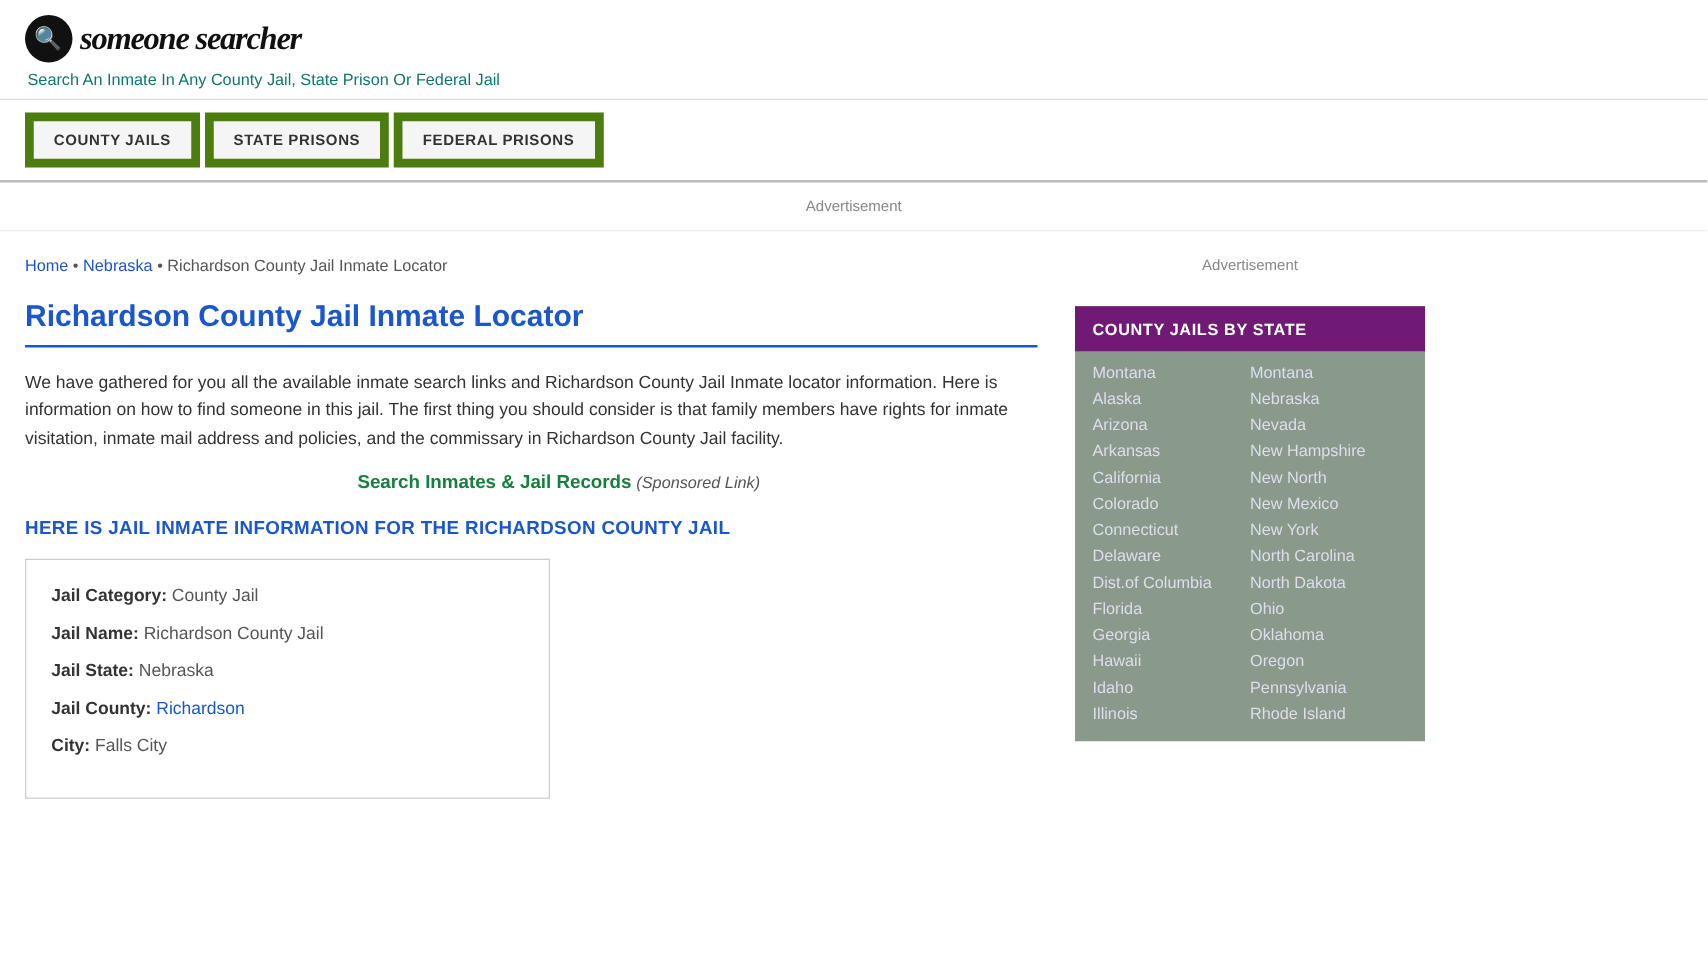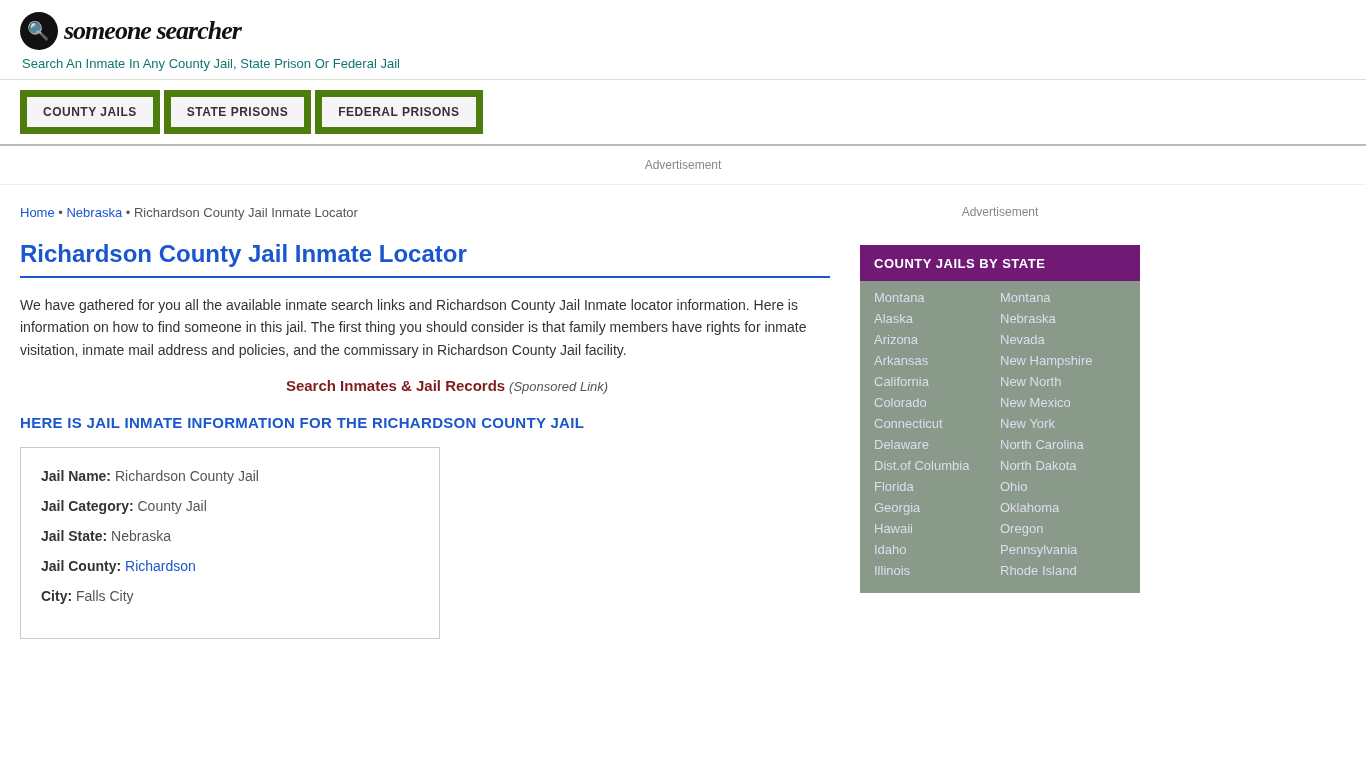--- a/index.html
+++ b/index.html
@@ -31,21 +31,21 @@
     #breadcrumb a { color: #1a56cc; text-decoration: none; }
 
     
     #page-title { font-size: 24px; color: #1a56cc; font-weight: bold; margin-bottom: 16px; border-bottom: 2px solid #1a56cc; padding-bottom: 8px; }
 
     
     #description { font-size: 14px; line-height: 1.6; color: #333; margin-bottom: 16px; }
 
     
     #search-link { text-align: center; margin-bottom: 20px; }
-    #search-link a { color: #7f1d1d; font-weight: bold; text-decoration: none; font-size: 15px; margin-left: 44px; }
+    #search-link a { color: #15803d; font-weight: bold; text-decoration: none; font-size: 15px; margin-left: 44px; }
     #search-link .sponsored { font-style: italic; color: #555; font-size: 13px; }
 
     
     #jail-info-title { color: #1a56cc; font-size: 15px; font-weight: bold; margin-bottom: 16px; letter-spacing: 0.3px; }
 
     
     #jail-card { border: 1px solid #ccc; padding: 20px; max-width: 420px; background: #fff; }
     .jail-field { margin-bottom: 14px; font-size: 14px; }
     .jail-field strong { color: #333; }
     .jail-field .val { color: #555; }
@@ -101,26 +101,26 @@
 
     <div id="search-link">
       <a href="#">Search Inmates &amp; Jail Records</a>
       <span class="sponsored">(Sponsored Link)</span>
     </div>
 
     <div id="jail-info-title">HERE IS JAIL INMATE INFORMATION FOR THE RICHARDSON COUNTY JAIL</div>
 
     <div id="jail-card">
       <div class="jail-field">
+        <strong>Jail Category:</strong>
+        <span class="val"> </span><span class="val">County Jail</span>
+      </div>
+      <div class="jail-field">
         <strong>Jail Name:</strong>
         <span class="val"> </span><span class="val">Richardson County Jail</span>
-      </div>
-      <div class="jail-field">
-        <strong>Jail Category:</strong>
-        <span class="val"> </span><span class="val">County Jail</span>
       </div>
       <div class="jail-field">
         <strong>Jail State:</strong>
         <span class="val"> </span><span class="val">Nebraska</span>
       </div>
       <div class="jail-field">
         <strong>Jail County:</strong>
         <span class="val"> </span><a href="#" class="val-link">Richardson</a>
       </div>
       <div class="jail-field">

